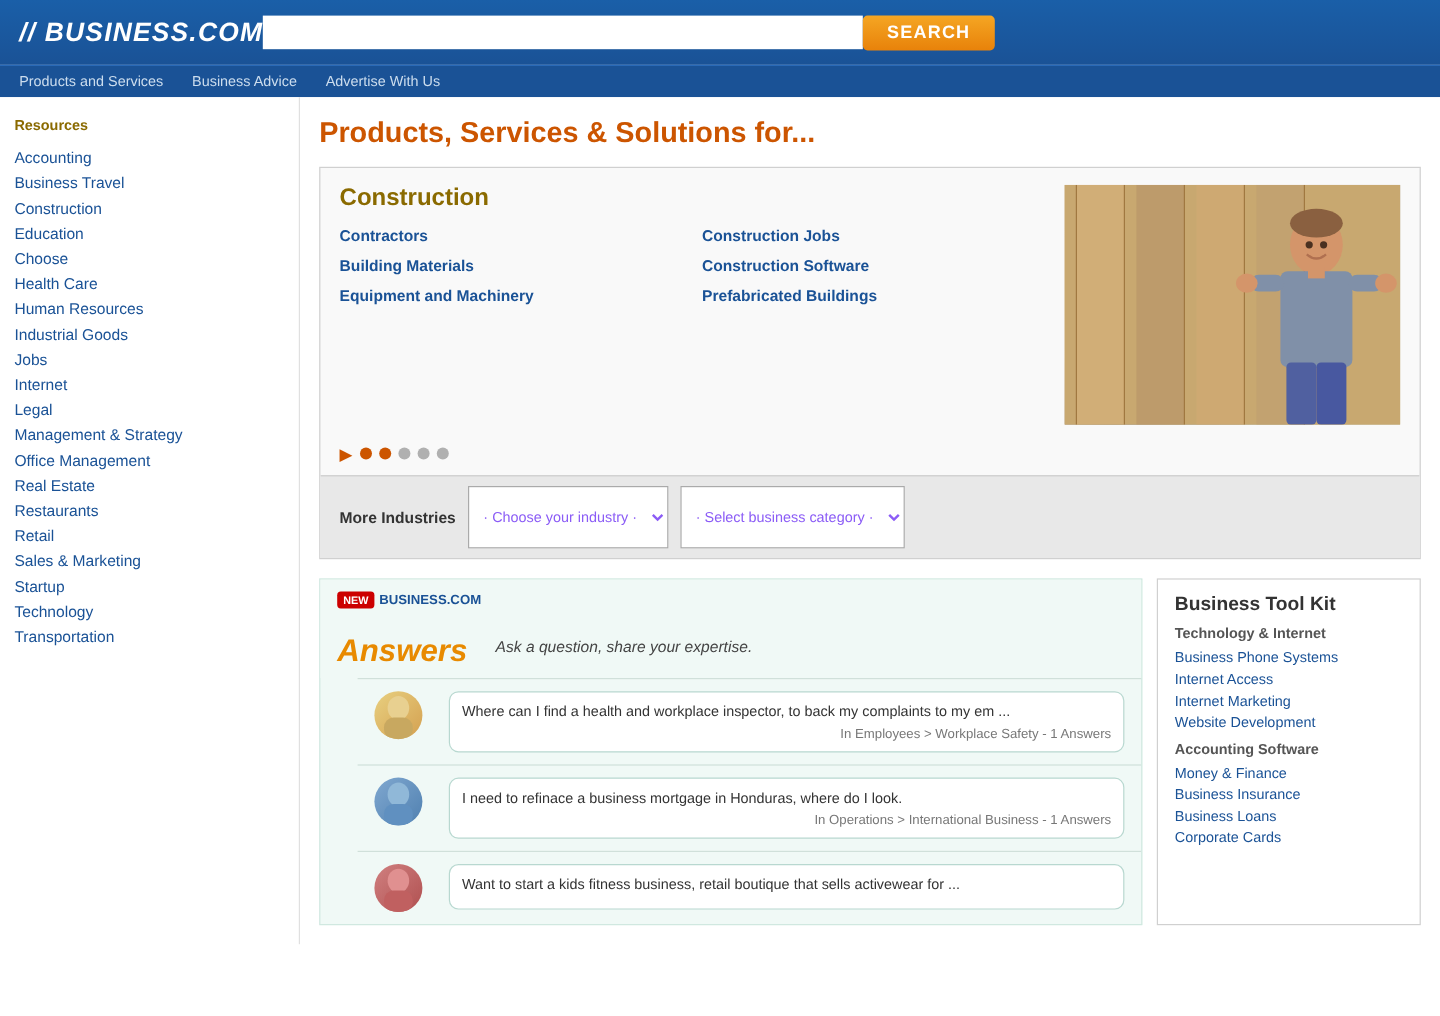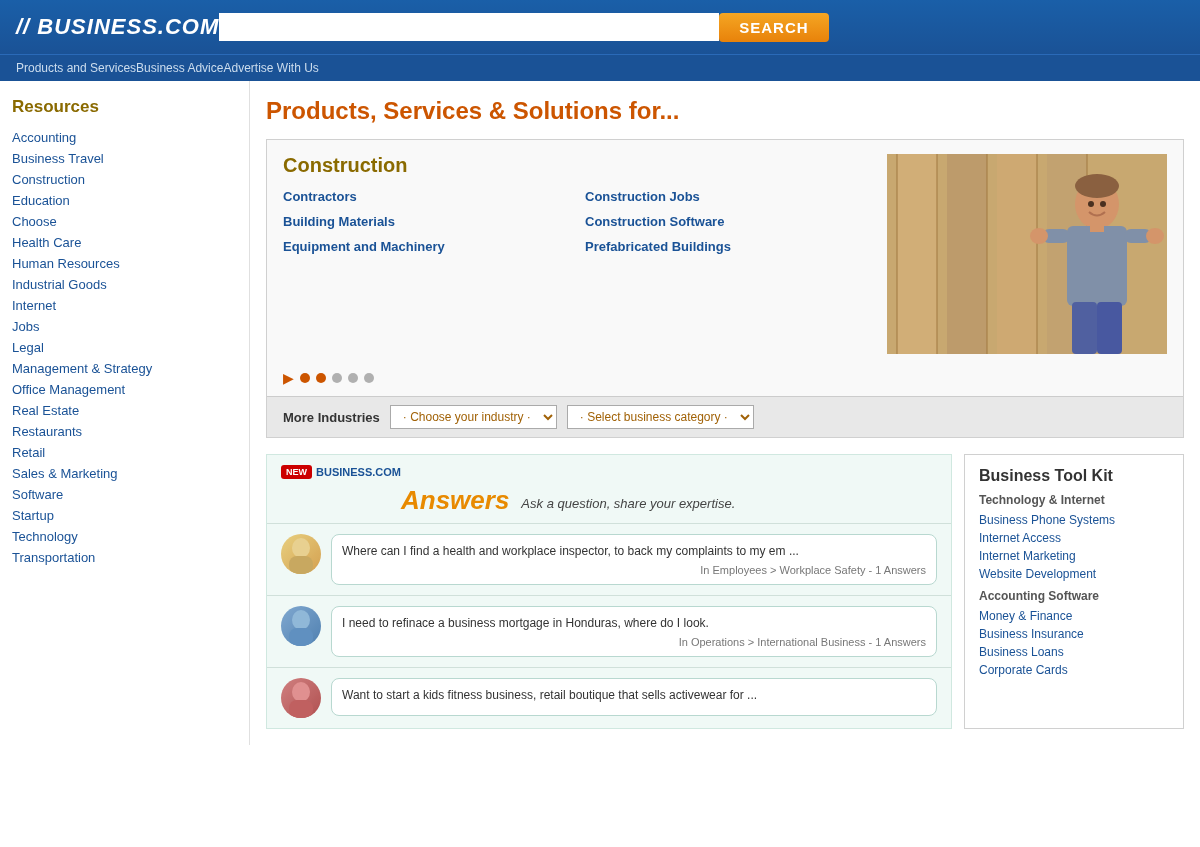--- a/index.html
+++ b/index.html
@@ -44,20 +44,21 @@
       border-radius: 4px;
       text-transform: uppercase;
       letter-spacing: 1px;
     }
 
     
     #nav-bar {
       background: #1a5296;
       padding: 6px 16px;
       display: flex;
+      gap: 24px;
       border-top: 1px solid #2a6ab8;
     }
     #nav-bar a {
       color: #cde;
       text-decoration: none;
       font-size: 12px;
     }
 
     
     #main {
@@ -67,21 +68,21 @@
 
     
     #sidebar {
       width: 250px;
       min-width: 250px;
       padding: 16px 12px;
       border-right: 1px solid #e0e0e0;
     }
     #sidebar-title {
       color: #8a6a00;
-      font-size: 17px;
+      font-size: 12px;
       font-weight: bold;
       margin-bottom: 10px;
     }
     .sidebar-link {
       display: block;
       color: #1a5296;
       text-decoration: none;
       padding: 3px 0;
       font-size: 13px;
     }
@@ -178,25 +179,25 @@
       align-items: center;
       gap: 10px;
       border-top: 1px solid #ccc;
     }
     #more-industries-label {
       font-weight: bold;
       font-size: 13px;
       color: #333;
     }
     #more-industries select {
-      padding: 3px 8px;
+      padding: 17px 8px;
       font-size: 12px;
       border: 1px solid #aaa;
       background: #fff;
-      color: #a16207;
+      color: #8b5cf6;
     }
 
     
     #bottom-area {
       display: flex;
       gap: 0;
       margin-top: 4px;
     }
 
     
@@ -245,21 +246,22 @@
       color: #444;
       font-size: 13px;
       font-style: italic;
     }
 
     .answer-item {
       padding: 10px 14px;
       border-top: 1px solid #d0e0da;
       display: flex;
       align-items: flex-start;
-      gap: 10px;
+      gap: 22px;
+      margin-left: 31px;
     }
     .avatar {
       width: 40px;
       height: 40px;
       border-radius: 50%;
       flex-shrink: 0;
       background: #ccc;
       overflow: hidden;
       display: flex;
       align-items: center;
@@ -336,30 +338,29 @@
   <div id="sidebar">
     <div id="sidebar-title">Resources</div>
     <a class="sidebar-link" href="#">Accounting</a>
     <a class="sidebar-link" href="#">Business Travel</a>
     <a class="sidebar-link" href="#">Construction</a>
     <a class="sidebar-link" href="#">Education</a>
     <a class="sidebar-link" href="#">Choose</a>
     <a class="sidebar-link" href="#">Health Care</a>
     <a class="sidebar-link" href="#">Human Resources</a>
     <a class="sidebar-link" href="#">Industrial Goods</a>
+    <a class="sidebar-link" href="#">Jobs</a>
     <a class="sidebar-link" href="#">Internet</a>
-    <a class="sidebar-link" href="#">Jobs</a>
     <a class="sidebar-link" href="#">Legal</a>
     <a class="sidebar-link" href="#">Management &amp; Strategy</a>
     <a class="sidebar-link" href="#">Office Management</a>
     <a class="sidebar-link" href="#">Real Estate</a>
     <a class="sidebar-link" href="#">Restaurants</a>
     <a class="sidebar-link" href="#">Retail</a>
     <a class="sidebar-link" href="#">Sales &amp; Marketing</a>
-    <a class="sidebar-link" href="#">Software</a>
     <a class="sidebar-link" href="#">Startup</a>
     <a class="sidebar-link" href="#">Technology</a>
     <a class="sidebar-link" href="#">Transportation</a>
   </div>
 
   <div id="content">
     <div id="page-headline">Products, Services &amp; Solutions for...</div>
 
     <div id="featured-box">
       <div id="featured-content">
@@ -437,21 +438,21 @@
           <option>· Select business category ·</option>
         </select>
       </div>
     </div>
 
     <div id="bottom-area">
 
       <div id="answers-section">
         <div id="answers-header">
           <div id="answers-logo-area">
-            <div style="display:flex;flex-direction:row;align-items:flex-start;gap:0;">
+            <div style="display:flex;flex-direction:column;align-items:flex-start;gap:0;">
               <div style="display:flex;align-items:center;gap:4px;">
                 <span id="answers-new-badge" style="background:#cc0000;color:#fff;font-size:9px;font-weight:bold;padding:2px 5px;border-radius:3px;">NEW</span>
                 <span id="answers-logo-text" style="font-size:11px;font-weight:bold;color:#1a5296;">BUSINESS.COM</span>
               </div>
               <span id="answers-big-text" style="font-size:26px;font-weight:bold;color:#e88a00;font-style:italic;line-height:1;margin-top:22px;">Answers</span>
             </div>
           </div>
           <span id="answers-tagline" style="color:#444;font-size:13px;font-style:italic;margin-top:28px;">Ask a question, share your expertise.</span>
         </div>
 

